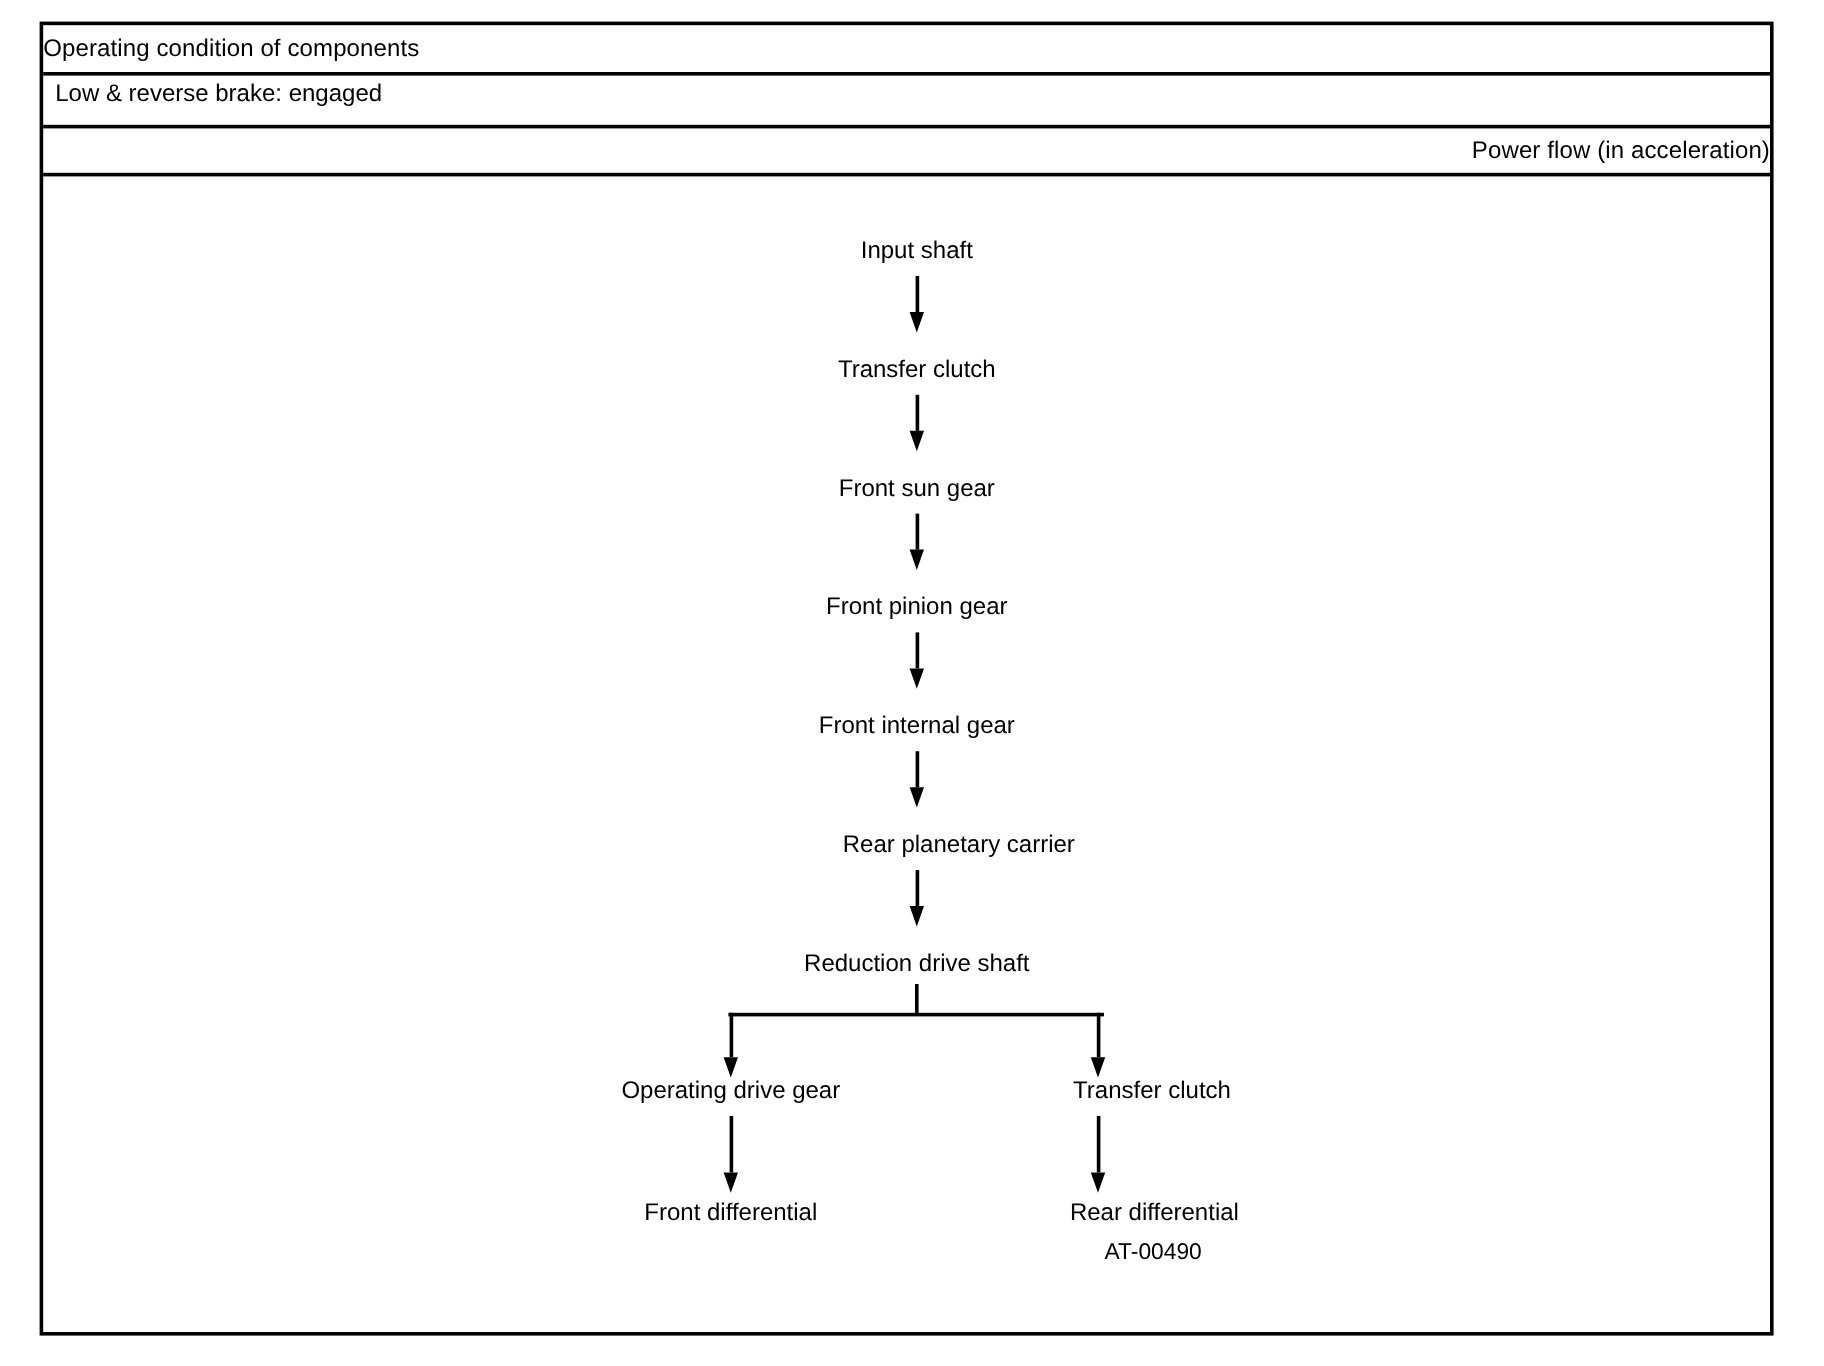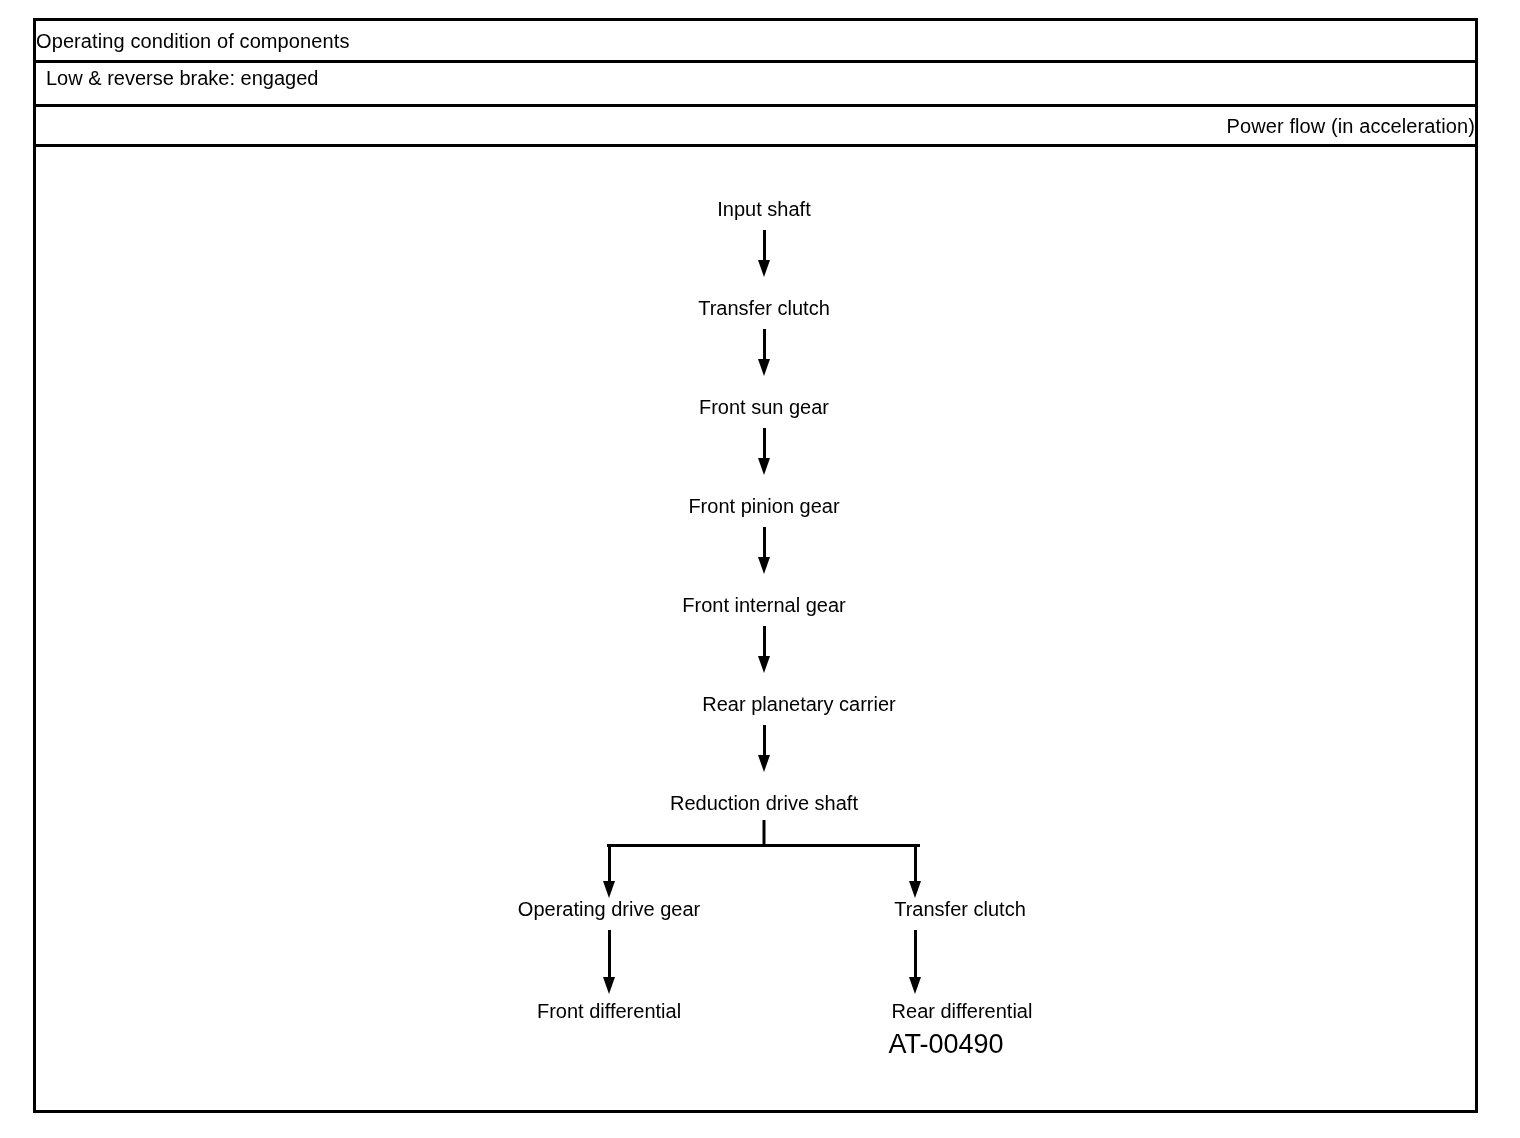--- a/index.html
+++ b/index.html
@@ -130,24 +130,25 @@
     transform: translateX(-50%);
   }
   .hline {
     position: absolute;
     height: 3px;
     background: #000000;
   }
 
   .ref-code {
     position: absolute;
-    font-size: 27px;
+    font-size: 19px;
     line-height: 24px;
     white-space: nowrap;
     transform: translate(-50%, -50%);
+    margin-left: 15px;
   }
 </style>
 </head>
 <body>
 
 <div id="canvas">
 
   <div class="table-frame">
 
     <div class="row row-title">

